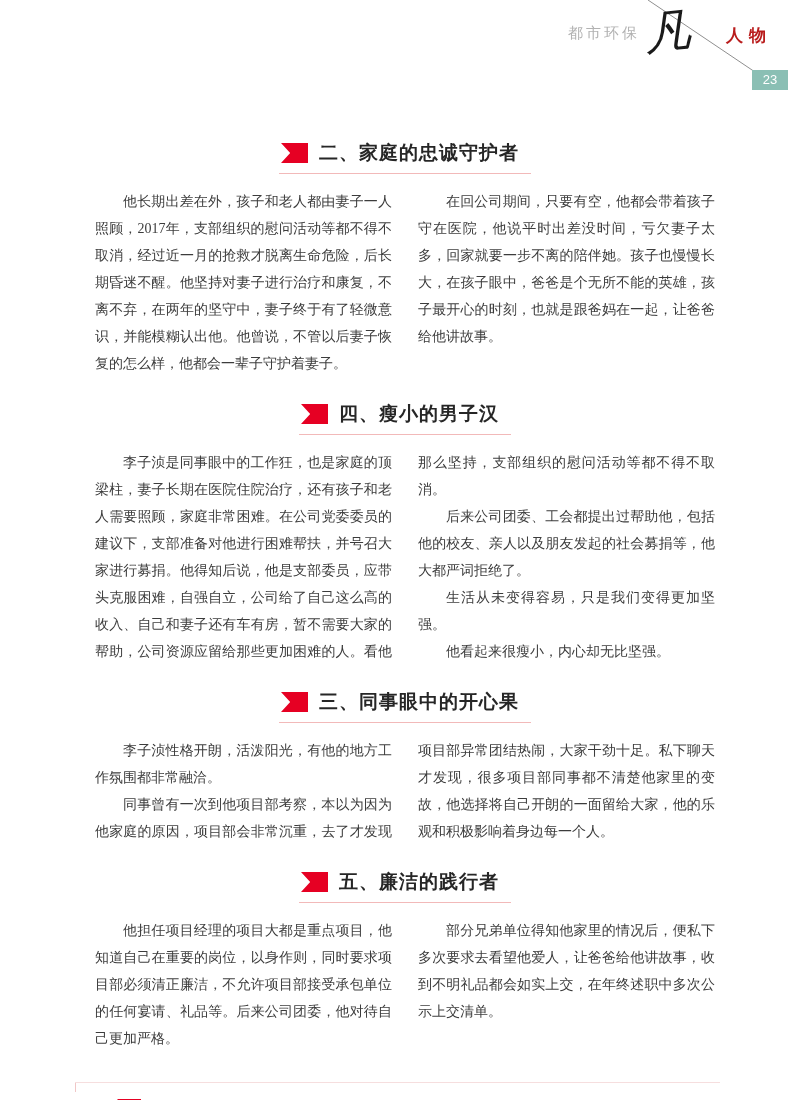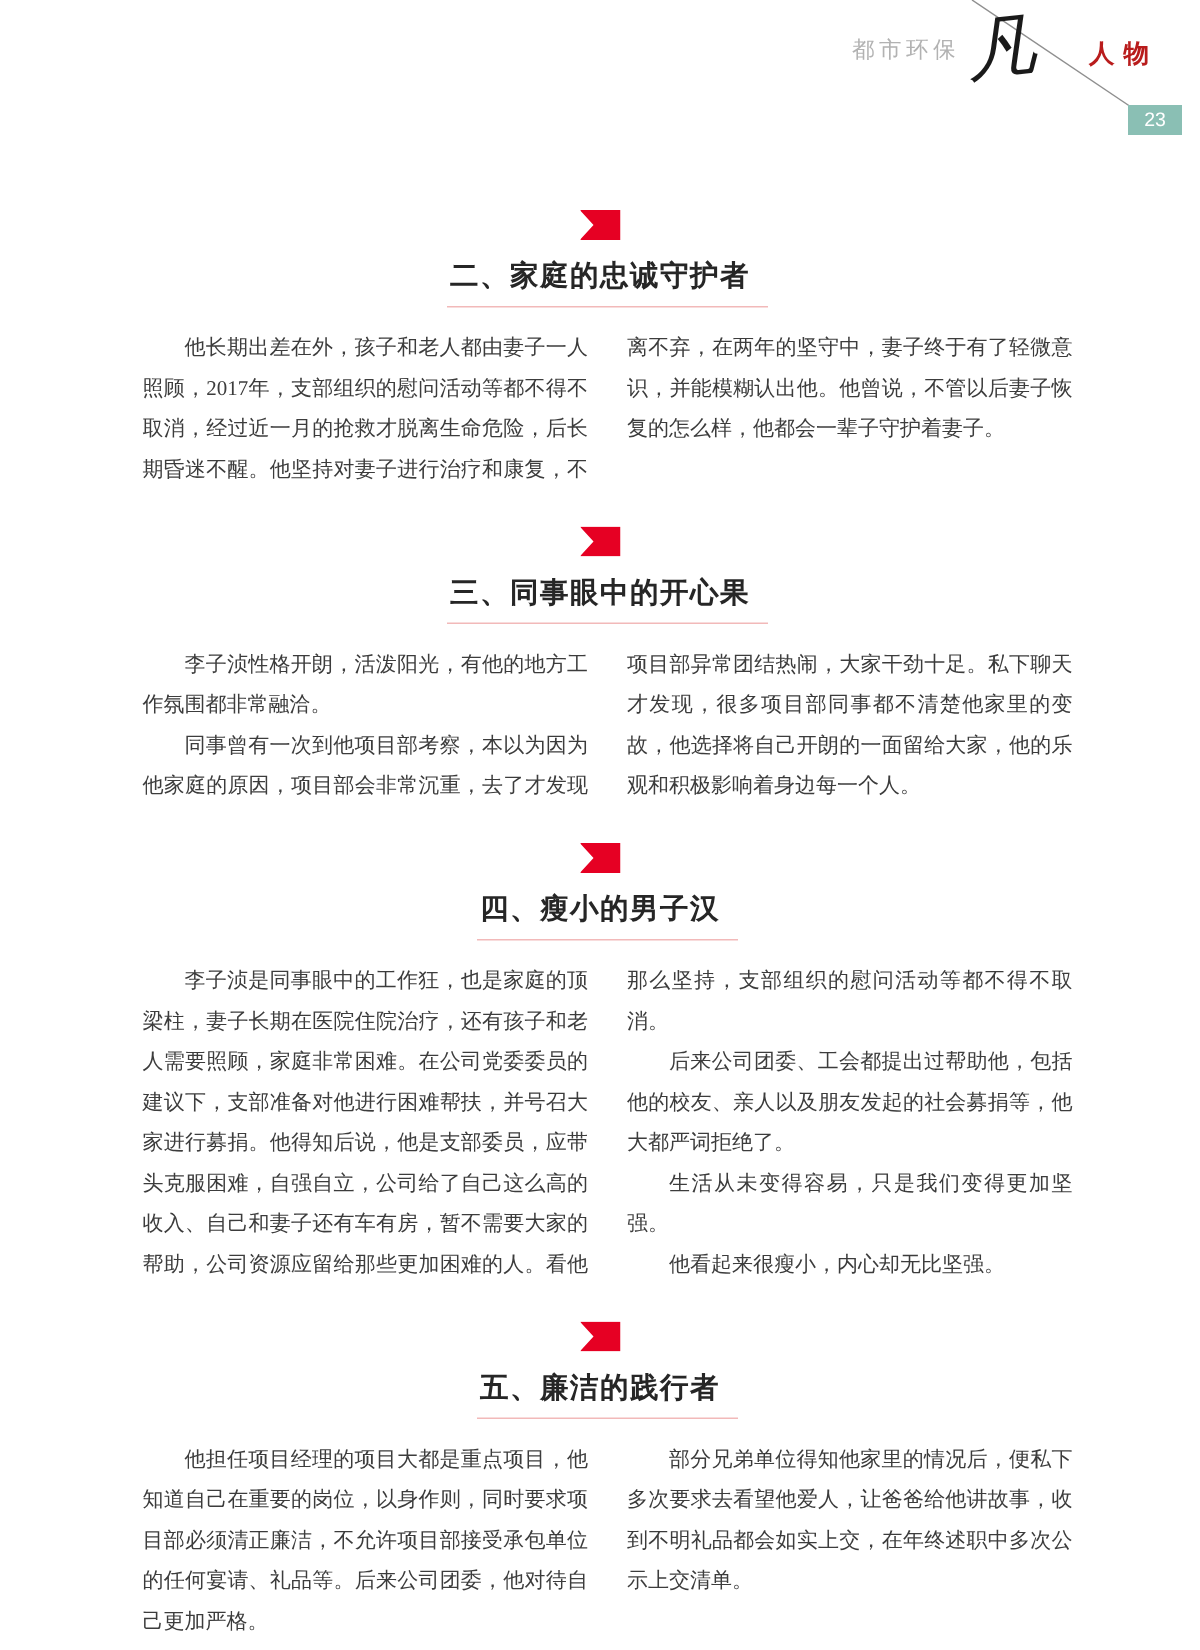--- a/index.html
+++ b/index.html
@@ -34,21 +34,20 @@
   }
   
   .main{padding:0 85px 0 95px;}
   .section{margin-top:24px;}
   .section.first{margin-top:40px;}
   .sec-head{
     display:flex;align-items:center;gap:11px;
     width:fit-content;margin:0 auto;
     border-bottom:1px solid #f2b9b9;
     padding:0 12px 7px 2px;
-    flex-direction:column;
   }
   .flag{
     width:27px;height:20px;background:#e60023;flex:0 0 auto;
     clip-path:polygon(0 0,100% 0,100% 100%,0 100%,34% 50%);
   }
   .sec-head h2{
     margin:0;font-size:19px;font-weight:bold;color:#262626;
     font-family:"Liberation Sans","DejaVu Sans",sans-serif;
     letter-spacing:1px;
   }
@@ -93,44 +92,45 @@
 
 <div class="main">
 
   <div class="section first">
     <div class="sec-head">
       <span class="flag"></span>
       <h2>二、家庭的忠诚守护者</h2>
     </div>
     <div class="sec-body">
       <p>他长期出差在外，孩子和老人都由妻子一人照顾，2017年，支部组织的慰问活动等都不得不取消，经过近一月的抢救才脱离生命危险，后长期昏迷不醒。他坚持对妻子进行治疗和康复，不离不弃，在两年的坚守中，妻子终于有了轻微意识，并能模糊认出他。他曾说，不管以后妻子恢复的怎么样，他都会一辈子守护着妻子。</p>
-    </div>
-  </div>
-
-  <div class="section">
-    <div class="sec-head">
-      <span class="flag"></span>
-      <h2>三、同事眼中的开心果</h2>
-    </div>
-    <div class="sec-body">
-      <p>李子浈性格开朗，活泼阳光，有他的地方工作氛围都非常融洽。</p>
-      <p>同事曾有一次到他项目部考察，本以为因为他家庭的原因，项目部会非常沉重，去了才发现项目部异常团结热闹，大家干劲十足。私下聊天才发现，很多项目部同事都不清楚他家里的变故，他选择将自己开朗的一面留给大家，他的乐观和积极影响着身边每一个人。</p>
+      <p>在回公司期间，只要有空，他都会带着孩子守在医院，他说平时出差没时间，亏欠妻子太多，回家就要一步不离的陪伴她。孩子也慢慢长大，在孩子眼中，爸爸是个无所不能的英雄，孩子最开心的时刻，也就是跟爸妈在一起，让爸爸给他讲故事。</p>
     </div>
   </div>
 
   <div class="section">
     <div class="sec-head">
       <span class="flag"></span>
       <h2>四、瘦小的男子汉</h2>
     </div>
     <div class="sec-body">
       <p>李子浈是同事眼中的工作狂，也是家庭的顶梁柱，妻子长期在医院住院治疗，还有孩子和老人需要照顾，家庭非常困难。在公司党委委员的建议下，支部准备对他进行困难帮扶，并号召大家进行募捐。他得知后说，他是支部委员，应带头克服困难，自强自立，公司给了自己这么高的收入、自己和妻子还有车有房，暂不需要大家的帮助，公司资源应留给那些更加困难的人。看他那么坚持，支部组织的慰问活动等都不得不取消。</p>
       <p>后来公司团委、工会都提出过帮助他，包括他的校友、亲人以及朋友发起的社会募捐等，他大都严词拒绝了。</p>
       <p>生活从未变得容易，只是我们变得更加坚强。</p>
       <p>他看起来很瘦小，内心却无比坚强。</p>
+    </div>
+  </div>
+
+  <div class="section">
+    <div class="sec-head">
+      <span class="flag"></span>
+      <h2>三、同事眼中的开心果</h2>
+    </div>
+    <div class="sec-body">
+      <p>李子浈性格开朗，活泼阳光，有他的地方工作氛围都非常融洽。</p>
+      <p>同事曾有一次到他项目部考察，本以为因为他家庭的原因，项目部会非常沉重，去了才发现项目部异常团结热闹，大家干劲十足。私下聊天才发现，很多项目部同事都不清楚他家里的变故，他选择将自己开朗的一面留给大家，他的乐观和积极影响着身边每一个人。</p>
     </div>
   </div>
 
   <div class="section">
     <div class="sec-head">
       <span class="flag"></span>
       <h2>五、廉洁的践行者</h2>
     </div>
     <div class="sec-body">
       <p>他担任项目经理的项目大都是重点项目，他知道自己在重要的岗位，以身作则，同时要求项目部必须清正廉洁，不允许项目部接受承包单位的任何宴请、礼品等。后来公司团委，他对待自己更加严格。</p>

